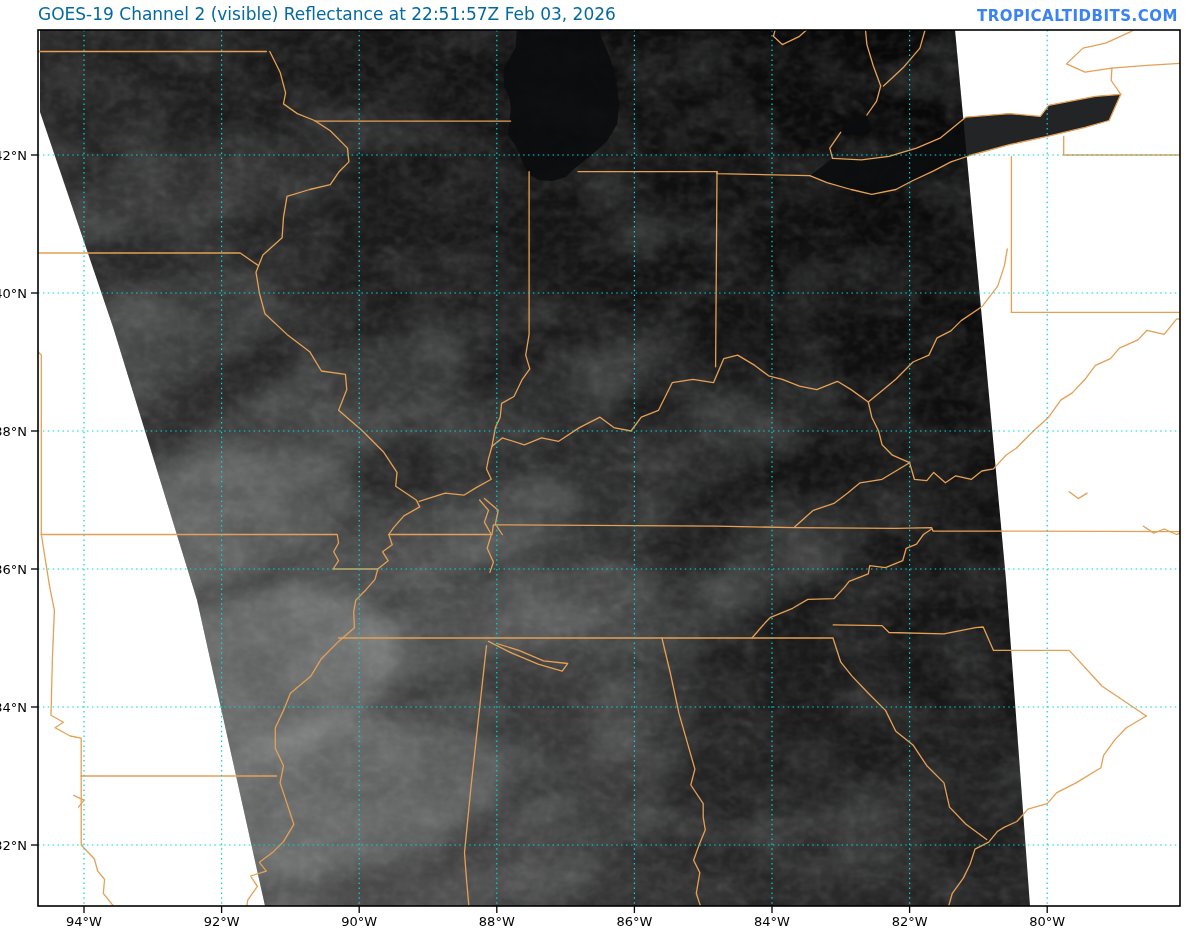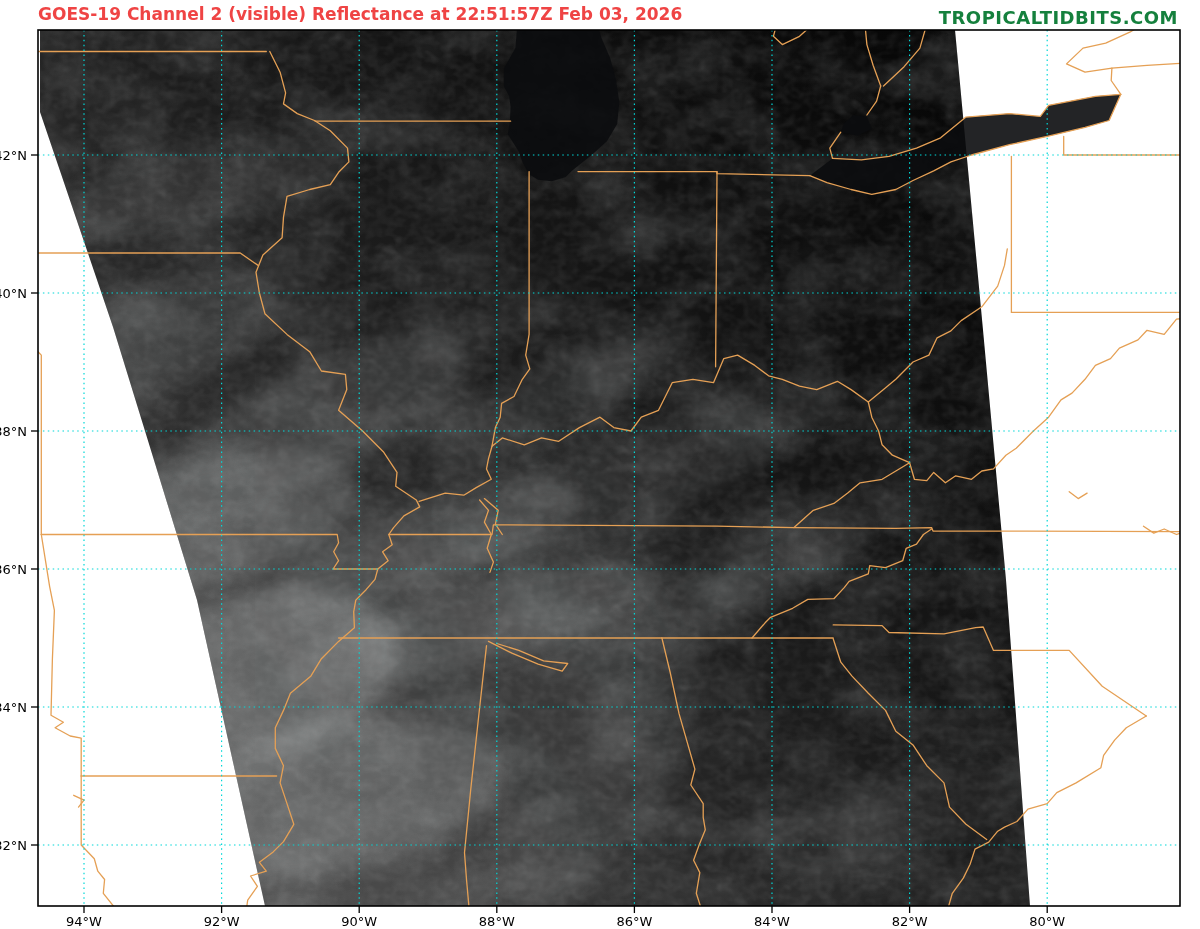--- a/index.html
+++ b/index.html
@@ -1,19 +1,19 @@
 <!DOCTYPE html>
 <html><head>
 <meta charset="utf-8">
 <style>
   html,body{margin:0;padding:0;background:#ffffff;}
   .figure{position:relative;width:1200px;height:929px;background:#ffffff;
           font-family:"DejaVu Sans","Liberation Sans",sans-serif;overflow:hidden;}
-  .title{position:absolute;left:38px;top:4px;font-size:17px;font-weight:bold;color:#ef4444;white-space:nowrap;}
-  .watermark{position:absolute;right:22px;top:7px;font-size:18px;font-weight:bold;color:#15803d;letter-spacing:0.5px;white-space:nowrap;}
+  .title{position:absolute;left:38px;top:4px;font-size:17px;font-weight:normal;color:#0369a1;white-space:nowrap;}
+  .watermark{position:absolute;right:22px;top:7px;font-size:15px;font-weight:bold;color:#3b82f6;letter-spacing:0.5px;white-space:nowrap;}
   svg{position:absolute;left:0;top:0;}
 </style>
 </head>
 <body>
 
 <div class="figure">
   <div class="title">GOES-19 Channel 2 (visible) Reflectance at 22:51:57Z Feb 03, 2026</div>
   <div class="watermark">TROPICALTIDBITS.COM</div>
   <svg id="map-svg" width="1200" height="929">
       <defs>

